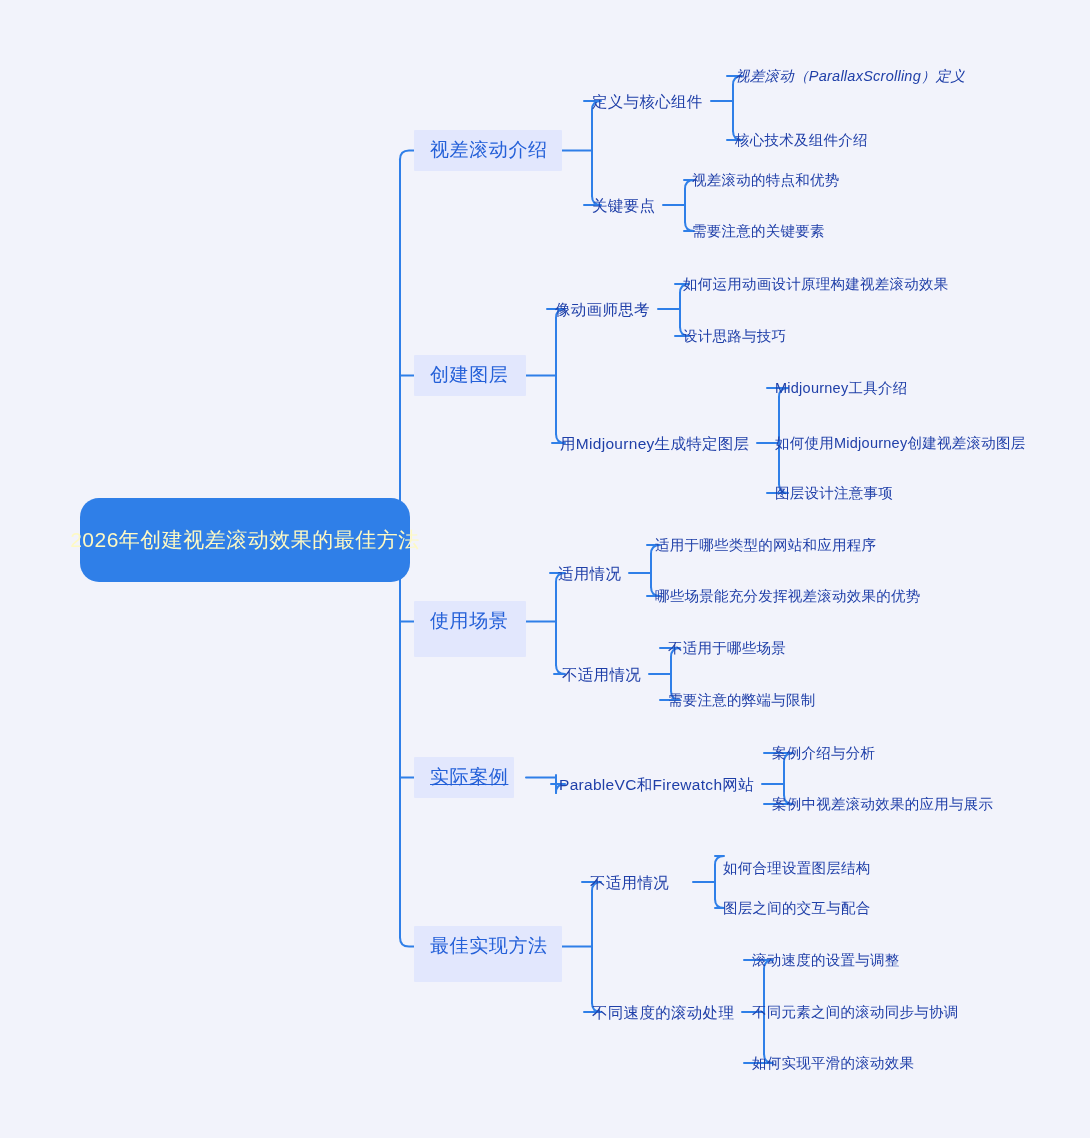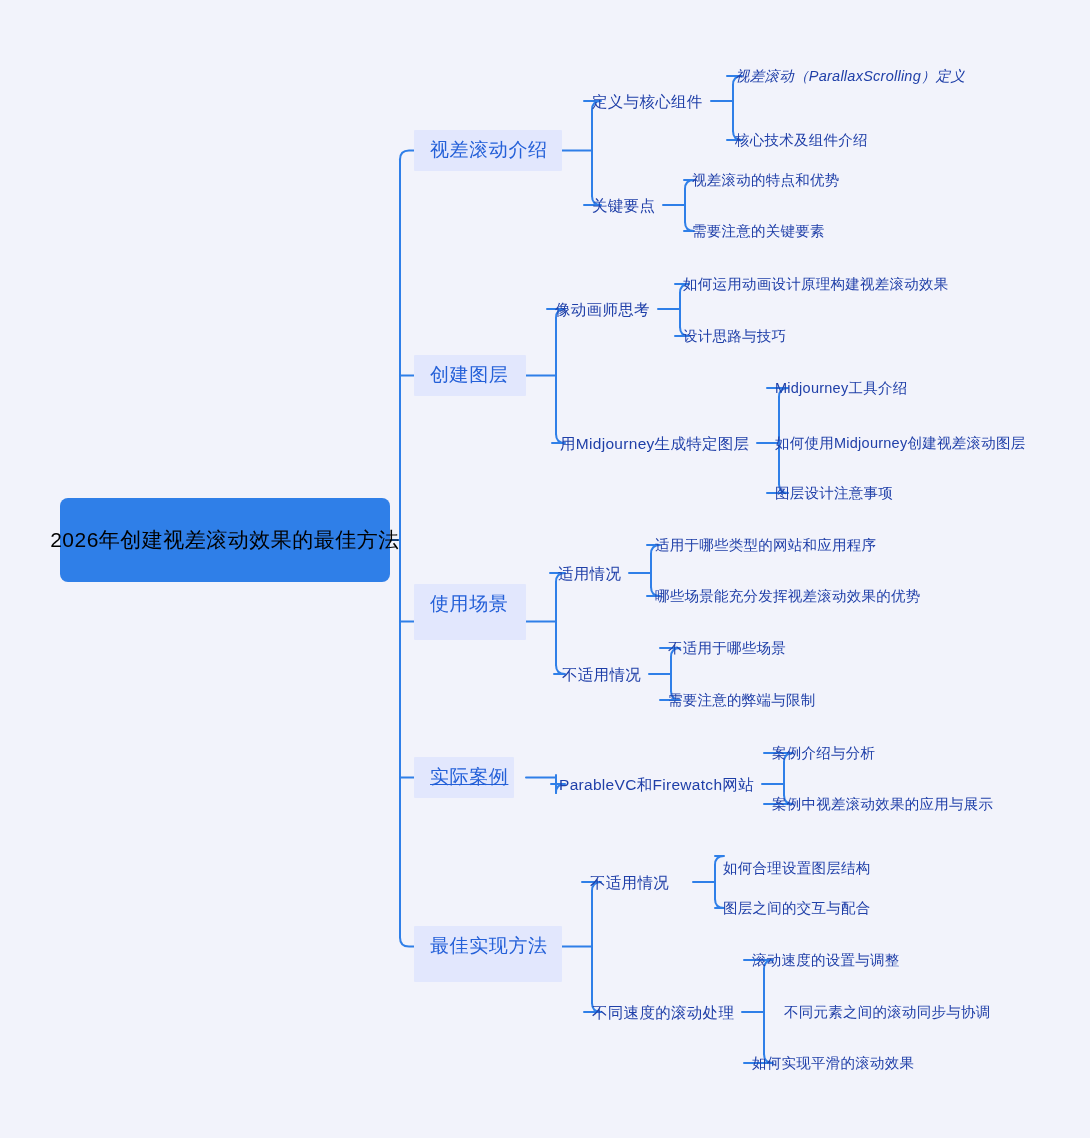--- a/index.html
+++ b/index.html
@@ -26,30 +26,31 @@
     height: 1138px;
     pointer-events: none;
   }
   .node {
     position: absolute;
     white-space: nowrap;
     box-sizing: border-box;
   }
   .node-root {
     background: #2f7fe8;
-    color: #000000;
-    border-radius: 8px;
+    color: #fef9c3;
+    border-radius: 19px;
     font-size: 21px;
     line-height: 30px;
     text-align: center;
     padding: 14px 18px;
     letter-spacing: 0.5px;
     display: flex;
     align-items: center;
     justify-content: center;
+    margin-left: 20px;
   }
   .node-root .root-line {
     display: block;
   }
   .node-l2 {
     background: #e2e7fd;
     color: #2460d8;
     border-radius: 1px;
     font-size: 19px;
     line-height: 22px;
@@ -154,33 +155,33 @@
       <div class="node node-l4" style="left: 692px; top: 171px;">视差滚动的特点和优势</div>
       <div class="node node-l4" style="left: 692px; top: 222px;">需要注意的关键要素</div>
       <div class="node node-l2" style="left: 414px; top: 355px; width: 112px; height: 41px;">创建图层</div>
       <div class="node node-l3" style="left: 555px; top: 300px;">像动画师思考</div>
       <div class="node node-l4" style="left: 683px; top: 275px;">如何运用动画设计原理构建视差滚动效果</div>
       <div class="node node-l4" style="left: 683px; top: 327px;">设计思路与技巧</div>
       <div class="node node-l3" style="left: 560px; top: 434px;">用Midjourney生成特定图层</div>
       <div class="node node-l4" style="left: 775px; top: 379px;">Midjourney工具介绍</div>
       <div class="node node-l4" style="left: 775px; top: 434px;">如何使用Midjourney创建视差滚动图层</div>
       <div class="node node-l4" style="left: 775px; top: 484px;">图层设计注意事项</div>
-      <div class="node node-l2" style="left: 414px; top: 584px; width: 112px; height: 56px;">使用场景</div>
+      <div class="node node-l2" style="left: 414px; top: 601px; width: 112px; height: 56px;">使用场景</div>
       <div class="node node-l3" style="left: 558px; top: 564px;">适用情况</div>
       <div class="node node-l4" style="left: 655px; top: 536px;">适用于哪些类型的网站和应用程序</div>
       <div class="node node-l4" style="left: 655px; top: 587px;">哪些场景能充分发挥视差滚动效果的优势</div>
       <div class="node node-l3" style="left: 562px; top: 665px;">不适用情况</div>
       <div class="node node-l4" style="left: 668px; top: 639px;">不适用于哪些场景</div>
       <div class="node node-l4" style="left: 668px; top: 691px;">需要注意的弊端与限制</div>
       <div class="node node-l2" style="left: 414px; top: 757px; width: 100px; height: 41px; text-decoration: underline;">实际案例</div>
       <div class="node node-l3" style="left: 559px; top: 775px;">ParableVC和Firewatch网站</div>
       <div class="node node-l4" style="left: 772px; top: 744px;">案例介绍与分析</div>
       <div class="node node-l4" style="left: 772px; top: 795px;">案例中视差滚动效果的应用与展示</div>
       <div class="node node-l2" style="left: 414px; top: 926px; width: 148px; height: 56px;">最佳实现方法</div>
       <div class="node node-l3" style="left: 590px; top: 873px;">不适用情况</div>
       <div class="node node-l4" style="left: 723px; top: 847px; margin-top: 12px;">如何合理设置图层结构</div>
       <div class="node node-l4" style="left: 723px; top: 899px;">图层之间的交互与配合</div>
       <div class="node node-l3" style="left: 592px; top: 1003px;">不同速度的滚动处理</div>
       <div class="node node-l4" style="left: 752px; top: 951px;">滚动速度的设置与调整</div>
-      <div class="node node-l4" style="left: 752px; top: 1003px; margin-left: 32px;">不同元素之间的滚动同步与协调</div>
+      <div class="node node-l4" style="left: 752px; top: 1003px;">不同元素之间的滚动同步与协调</div>
       <div class="node node-l4" style="left: 752px; top: 1054px;">如何实现平滑的滚动效果</div>
     </div>
 </div>
 
 </body></html>

